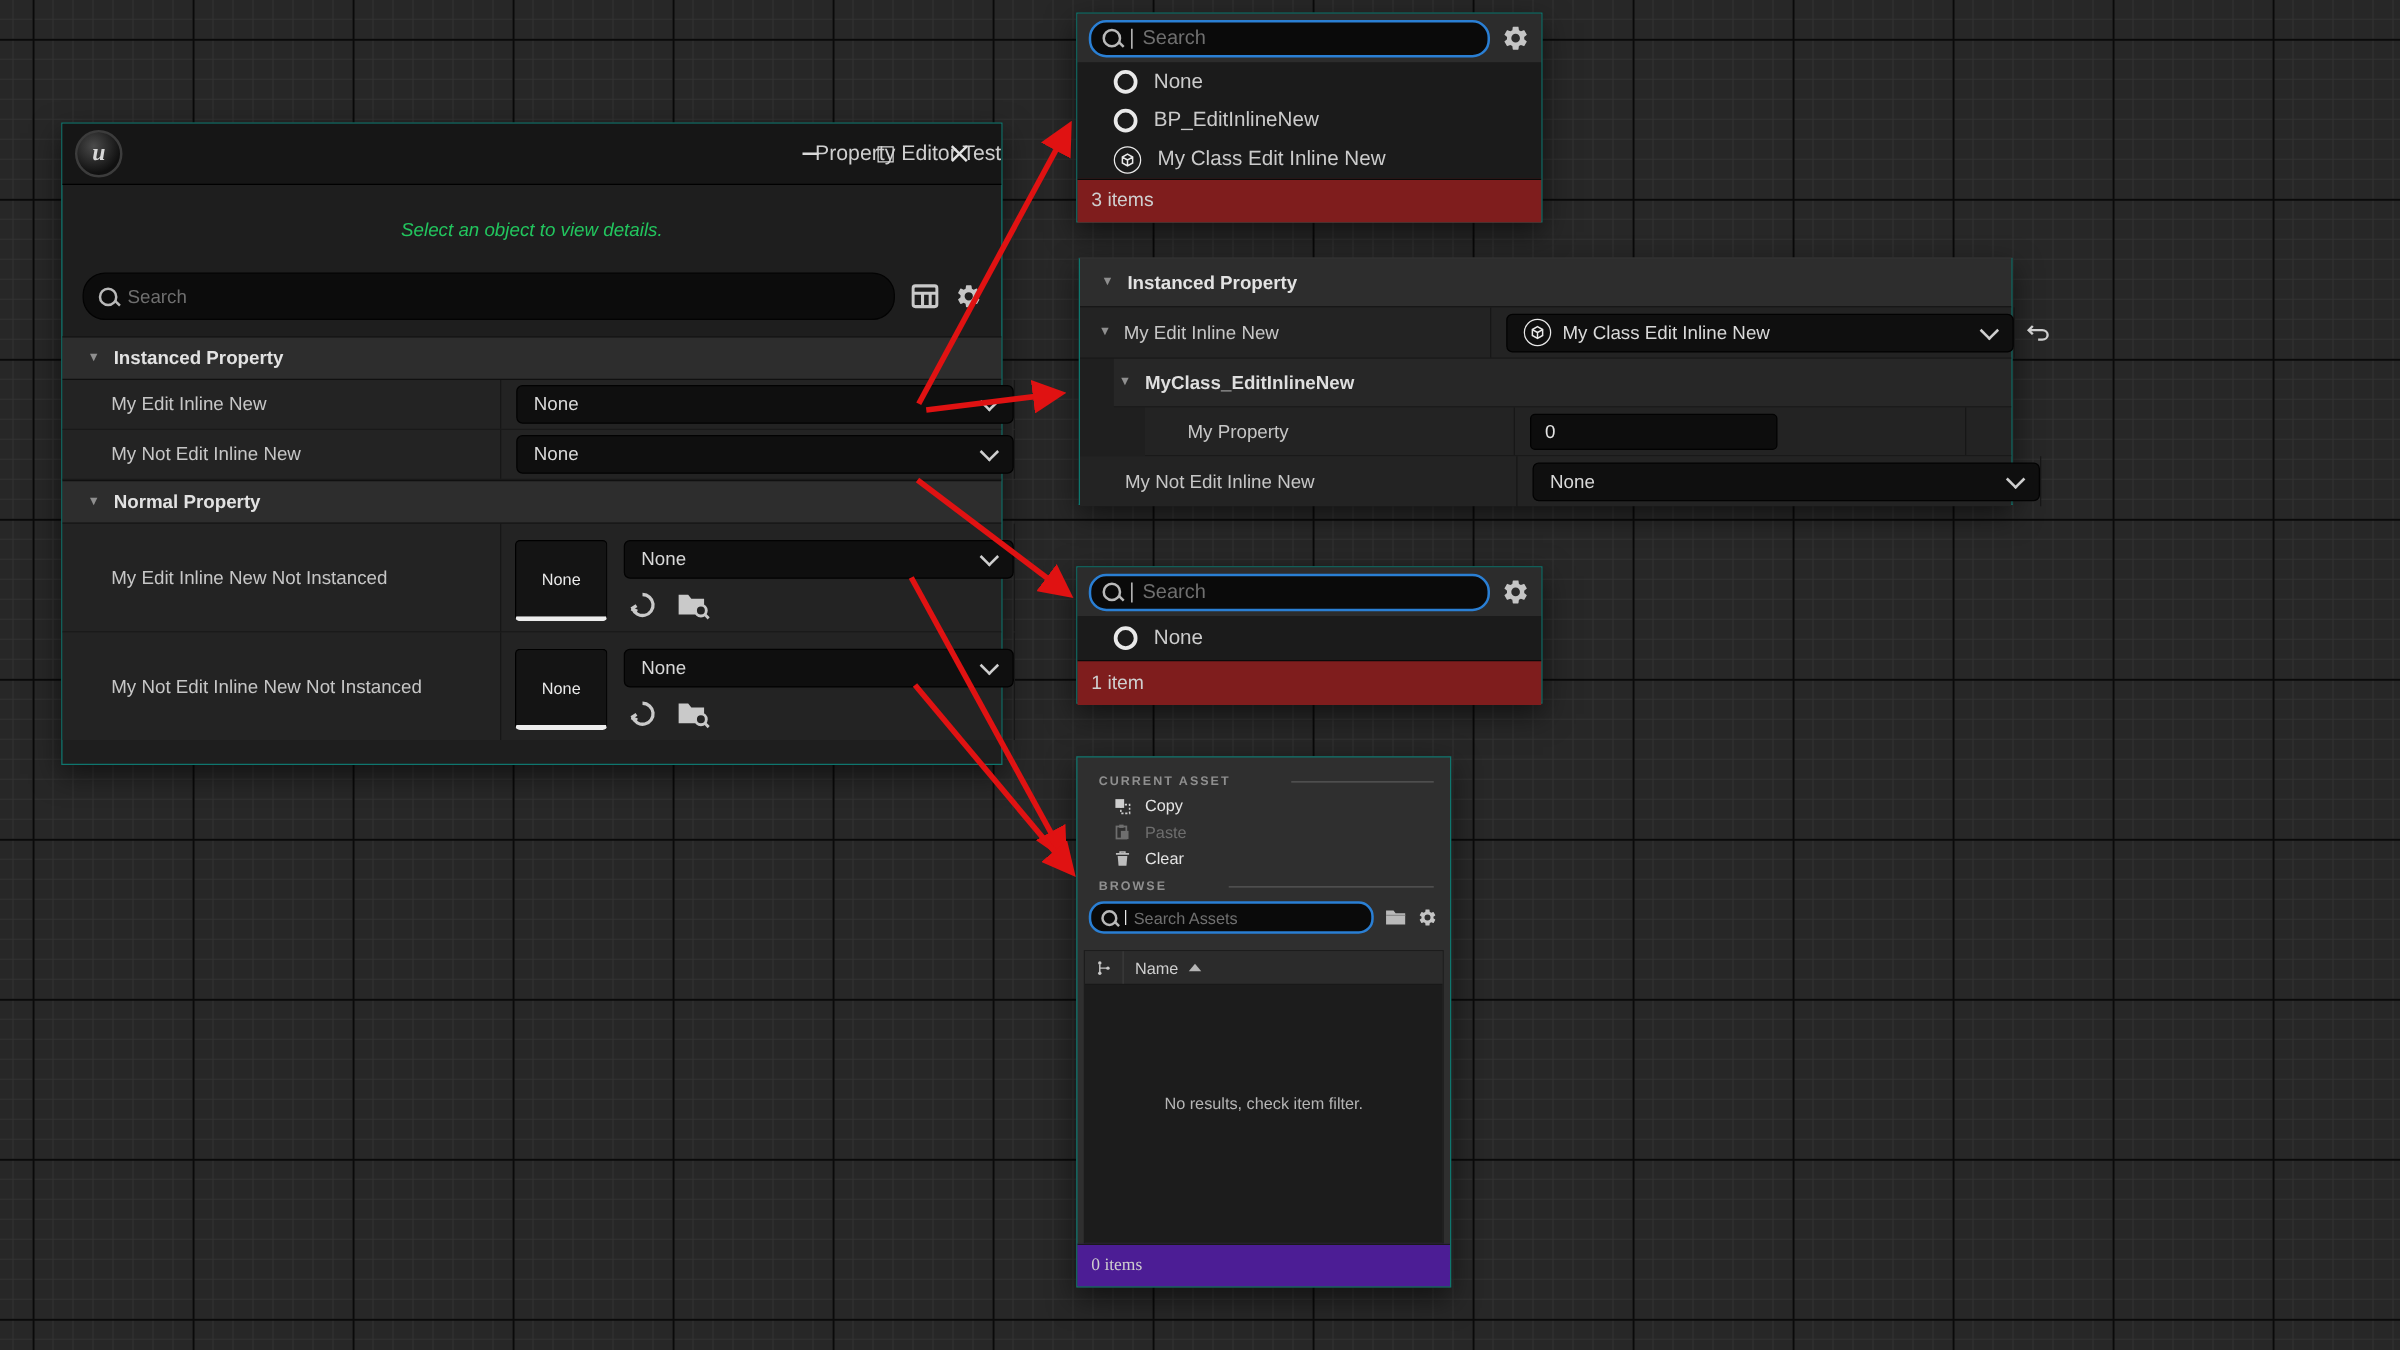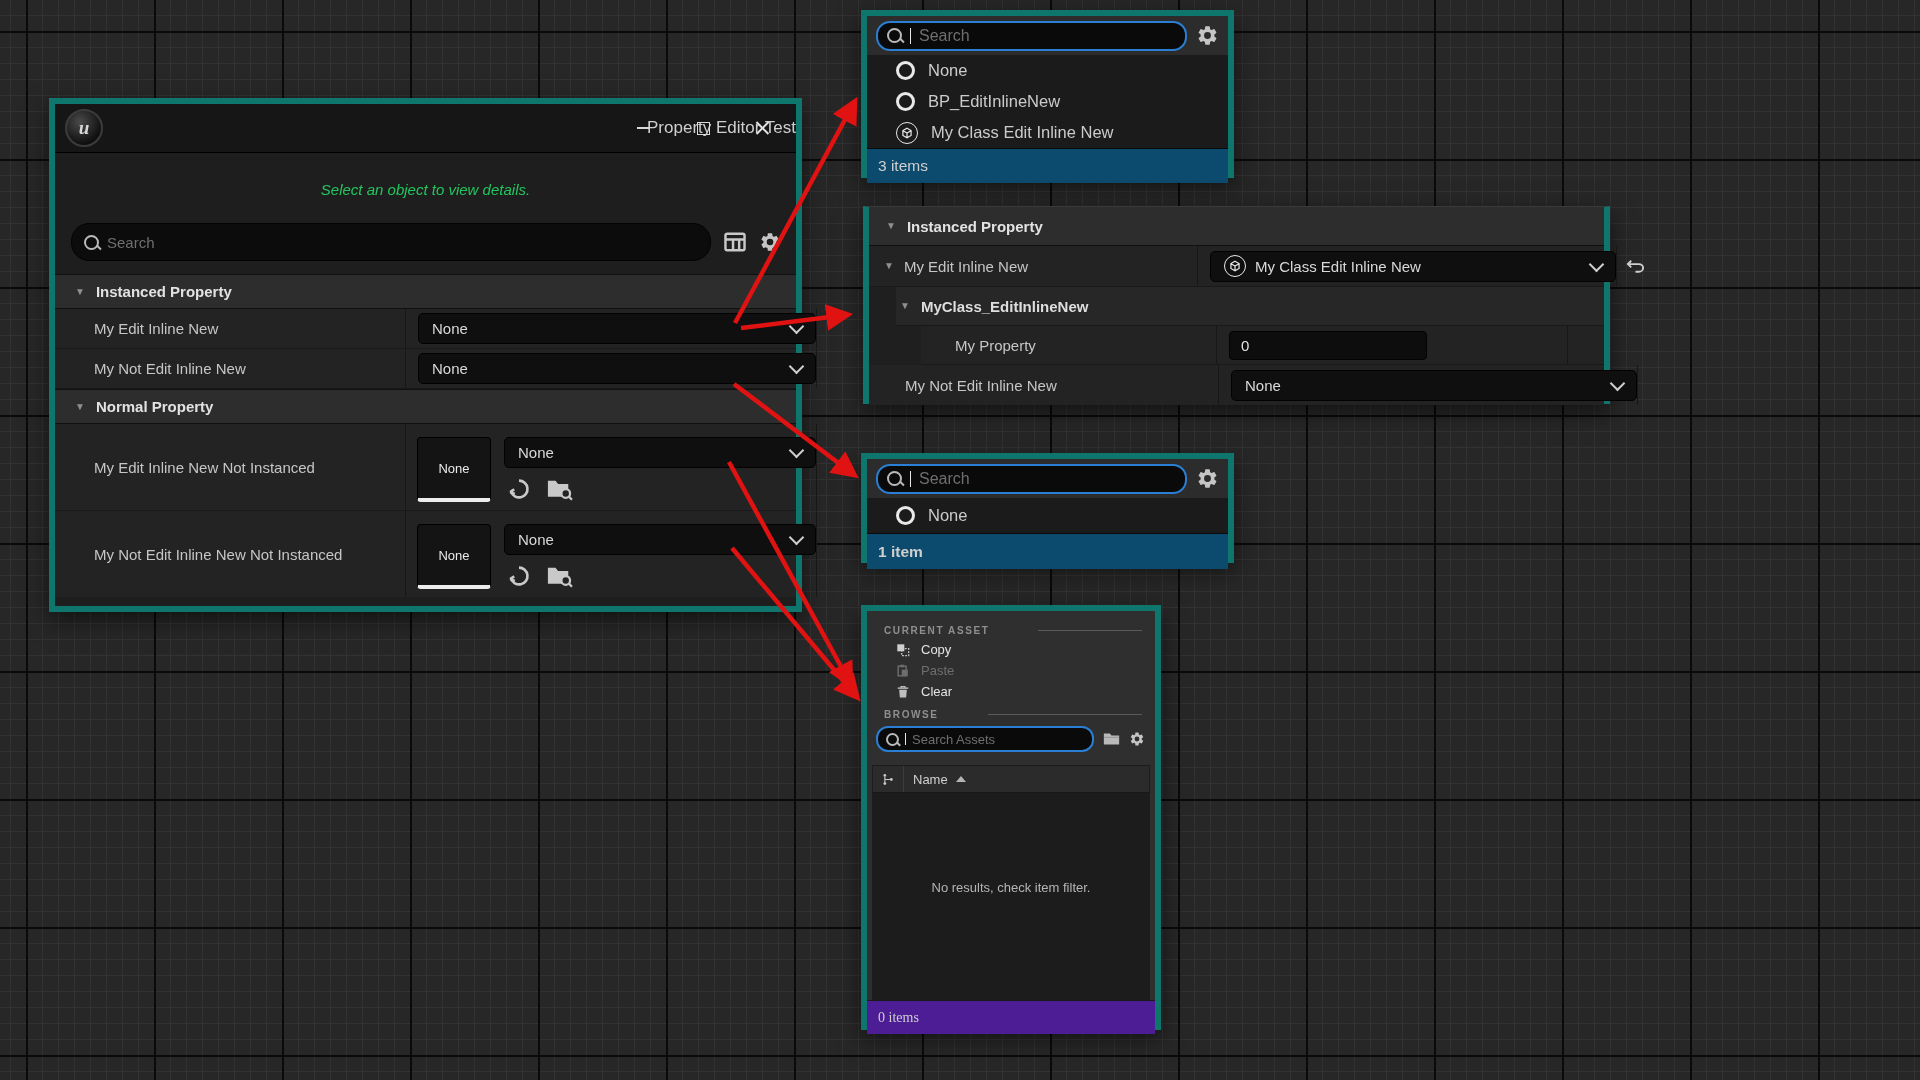--- a/index.html
+++ b/index.html
@@ -8,21 +8,21 @@
     font-family:"Liberation Sans","DejaVu Sans",sans-serif;
     background-color:#272727;
     background-image:
       linear-gradient(#0a0a0a 2px,transparent 2px),
       linear-gradient(90deg,#0a0a0a 2px,transparent 2px),
       linear-gradient(#323232 1px,transparent 1px),
       linear-gradient(90deg,#323232 1px,transparent 1px);
     background-size:128px 128px,128px 128px,16px 16px,16px 16px;
     background-position:26px 31px,26px 31px,10px 15px,10px 15px;
   }
-  .surface{position:absolute;border:6px solid #0f766e;box-shadow:0 8px 22px rgba(0,0,0,.55);box-sizing:border-box;}
+  .surface{position:absolute;border:1px solid #0f766e;box-shadow:0 8px 22px rgba(0,0,0,.55);box-sizing:border-box;}
 
   
   #main-window{left:49px;top:98px;width:753px;height:514px;background:#1e1e1e;}
   .titlebar{position:relative;height:48px;background:#161616;border-bottom:1px solid #000;display:flex;align-items:center;}
   .ue-logo{width:34px;height:34px;margin-left:10px;border-radius:50%;
     background:radial-gradient(circle at 38% 32%,#4a4a4a,#101010 70%);
     border:2px solid #3c3c3c;display:flex;align-items:center;justify-content:center;
     color:#d8d8d8;font-family:"Liberation Serif","DejaVu Serif",serif;font-style:italic;font-weight:bold;font-size:19px;}
   .win-title{position:absolute;left:0;right:0;text-align:right;color:#cfcfcf;font-size:17px;}
   .win-btns{margin-left:auto;display:flex;align-items:center;gap:42px;padding-right:24px;z-index:1;}
@@ -68,26 +68,26 @@
   
   .popup-head{height:39px;background:#2c2c2c;display:flex;align-items:center;gap:9px;padding:0 9px;}
   .popup-head .pill{height:26px;border-radius:14px;padding:0 9px;}
   .popup-head .ph{font-size:16px;}
   .popup-list{background:#1b1b1b;}
   .popup-item{display:flex;align-items:center;gap:13px;padding-left:29px;color:#cbcbcb;font-size:16.5px;cursor:pointer;}
   .popup-item.h31{height:31px;}
   .popup-item.h35{height:35px;}
   .ring{width:13px;height:13px;border:3.5px solid #e9e9e9;border-radius:50%;flex:0 0 auto;}
   .circle-badge{width:20px;height:20px;border:1.5px solid #e9e9e9;border-radius:50%;display:flex;align-items:center;justify-content:center;flex:0 0 auto;}
-  .popup-footer{background:#0c4a6e;border-top:1px solid #0a0a0a;display:flex;align-items:center;padding-left:11px;color:#cfcfcf;font-size:15.5px;}
+  .popup-footer{background:#7f1d1d;border-top:1px solid #0a0a0a;display:flex;align-items:center;padding-left:11px;color:#cfcfcf;font-size:15.5px;}
 
   #picker-top{left:861px;top:10px;width:373px;height:168px;background:#1b1b1b;}
   #picker-top .popup-footer{height:34px;}
   #picker-small{left:861px;top:453px;width:373px;height:110px;background:#1b1b1b;}
-  #picker-small .popup-footer{height:35px;font-weight:bold;}
+  #picker-small .popup-footer{height:35px;}
 
   
   #instanced-panel{left:863px;top:206px;width:747px;height:198px;background:#1f1f1f;border-top:1px solid #3a3a3a;}
   .ip-header{height:38px;background:#2d2d2d;display:flex;align-items:center;gap:11px;padding-left:17px;border-bottom:1px solid #101010;}
   .ip-header .lbl{color:#e2e2e2;font-weight:bold;font-size:15px;}
   .ip-row{display:flex;background:#232323;border-bottom:1px solid #191919;}
   .ip-row .name-cell{flex:0 0 313px;padding-left:15px;gap:10px;}
   .ip-row.inset1{margin-left:27px;}
   .ip-row.inset2{margin-left:52px;}
   .ip-row.inset2 .name-cell{flex:0 0 261px;padding-left:34px;}

